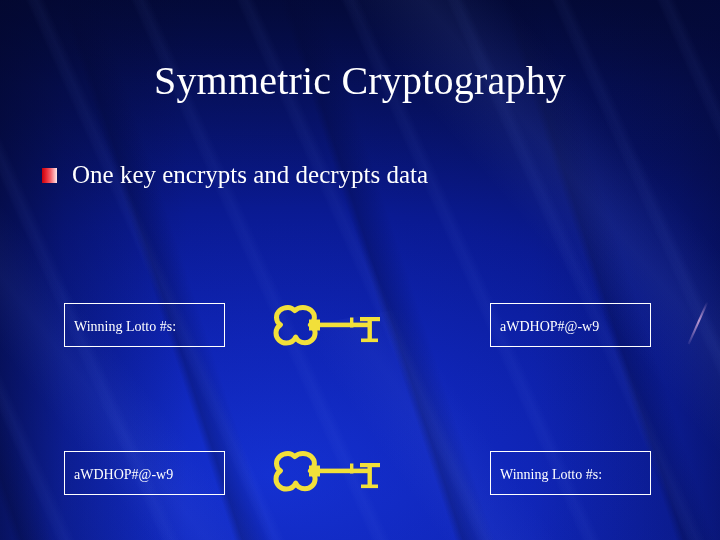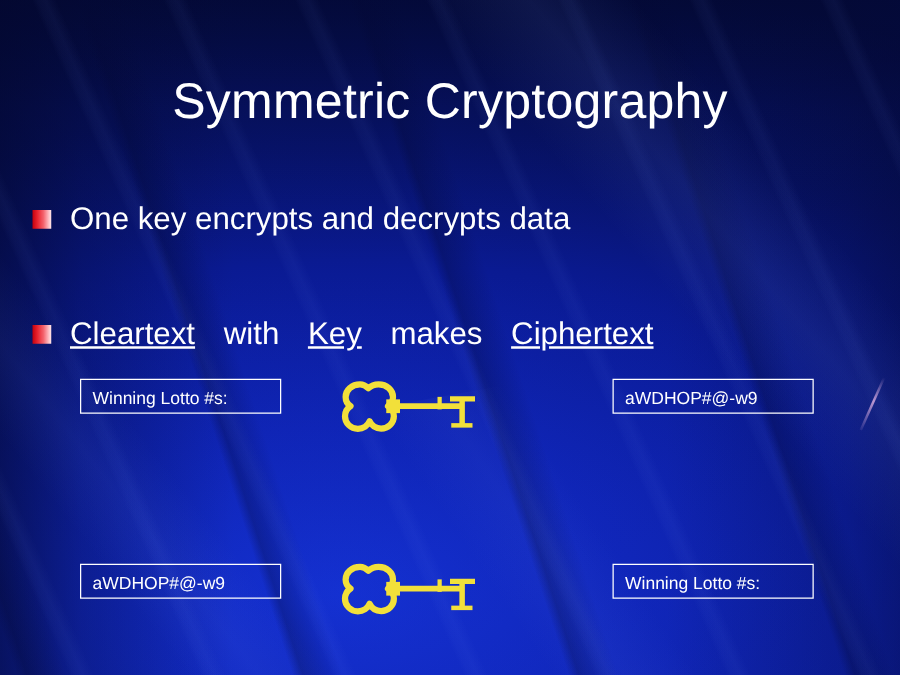--- a/index.html
+++ b/index.html
@@ -5,21 +5,21 @@
   html, body {
     margin: 0;
     padding: 0;
     background: #000;
   }
   #slide {
     position: relative;
     width: 720px;
     height: 540px;
     overflow: hidden;
-    font-family: Liberation Sans, sans-serif;
+    font-family: Liberation Serif, serif;
     background: #ef4444;
   }
 
   
   .bg-base {
     position: absolute;
     inset: 0;
     background:
       radial-gradient(125% 95% at 38% 88%, #1430cf 0%, #0f24b4 26%, #0a1a92 52%, #071265 76%, #050d45 100%);
   }
@@ -107,21 +107,21 @@
     line-height: 48px;
     letter-spacing: 0.2px;
     white-space: nowrap;
   }
 
   
   .bullet-row {
     position: absolute;
     display: flex;
     align-items: center;
-    left: 26px;
+    left: 42px;
   }
   .bullet-sq {
     width: 15px;
     height: 15px;
     flex: 0 0 15px;
     margin-right: 15px;
     background: linear-gradient(90deg, #c4000c 0%, #e8232e 26%, #f4626c 58%, #ffc3c8 88%, #ffe8ea 100%);
   }
   .bullet-text {
     color: #ffffff;
@@ -139,21 +139,21 @@
   
   .textbox {
     position: absolute;
     border: 1px solid #ffffff;
     color: #ffffff;
     font-size: 14px;
     line-height: 17px;
     padding: 8px 9px 6px 9px;
     white-space: nowrap;
     box-sizing: border-box;
-    height: 28px;
+    height: 44px;
     display: flex;
     align-items: center;
   }
   #box-tl { left: 64px;  top: 303px; width: 161px; }
   #box-tr { left: 490px; top: 303px; width: 161px; }
   #box-bl { left: 64px;  top: 451px; width: 161px; }
   #box-br { left: 490px; top: 451px; width: 161px; }
 
   
   .key {
@@ -181,34 +181,20 @@
 
   <div class="title">Symmetric Cryptography</div>
 
   <div class="bullet-row" id="row1">
     <span class="bullet-sq"></span>
     <span class="bullet-text">
       <span>One key encrypts and decrypts data</span>
     </span>
   </div>
 
-  <div class="bullet-row" id="row2">
-    <span class="bullet-sq"></span>
-    <span class="bullet-text">
-      <span class="u">Cleartext</span>
-      <span class="sp"></span>
-      <span>with</span>
-      <span class="sp"></span>
-      <span class="u">Key</span>
-      <span class="sp"></span>
-      <span>makes</span>
-      <span class="sp"></span>
-      <span class="u">Ciphertext</span>
-    </span>
-  </div>
 
   <div class="textbox" id="box-tl">
     <span>Winning Lotto #s:</span>
   </div>
 
   <div class="key" id="key1">
     <svg viewBox="0 0 125 52" xmlns="http://www.w3.org/2000/svg">
       <g fill="none" stroke="#f2e03a" stroke-width="5" stroke-linecap="round" stroke-linejoin="round">
 
         <path d="M30 10.5

